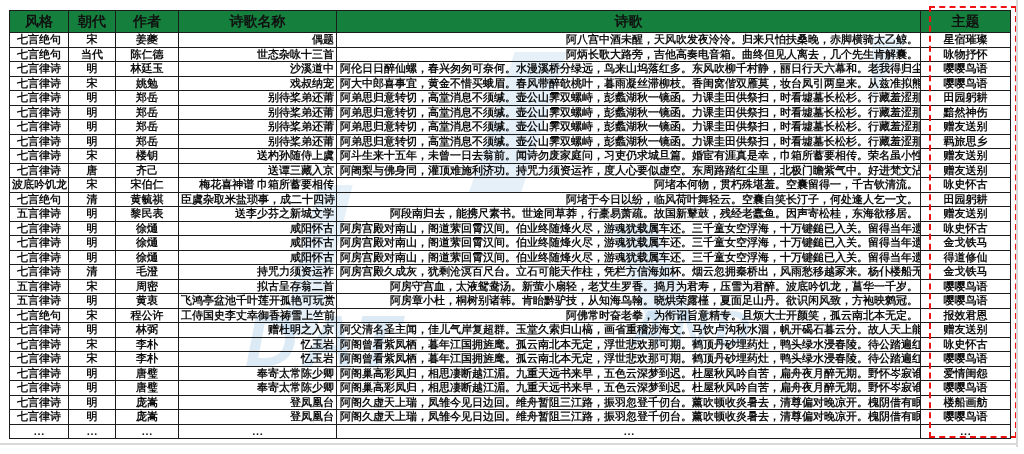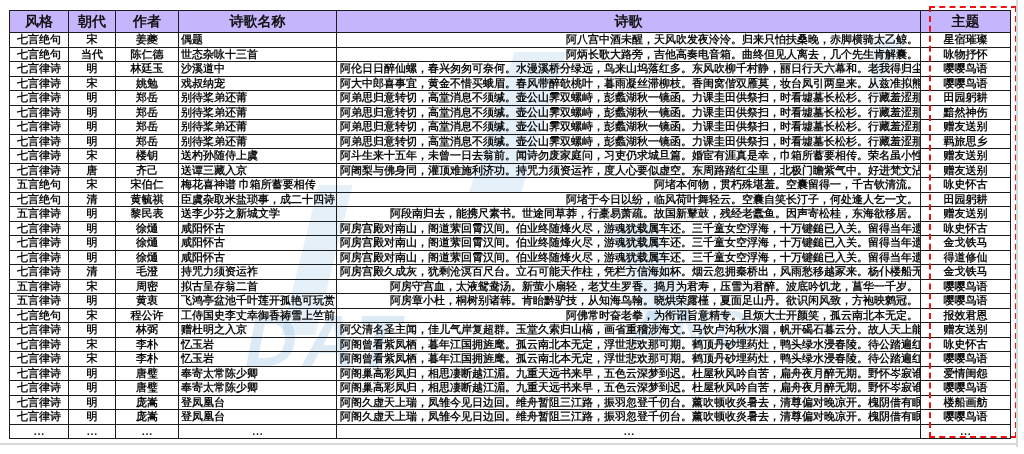--- a/index.html
+++ b/index.html
@@ -15,23 +15,23 @@
   .wm2{left:630px;top:264px;font-size:50px;margin-top:36px;}
   .wm-shape{position:absolute;background:rgba(150,195,232,0.25);pointer-events:none;}
   .s1{left:492px;top:52px;width:52px;height:140px;transform:skewX(-18deg);}
   .s2{left:300px;top:185px;width:34px;height:150px;transform:skewX(-14deg);}
   .s3{left:872px;top:38px;width:0;height:0;background:none;
       border-left:34px solid rgba(150,195,232,0.25);border-bottom:64px solid transparent;}
   .s4{left:628px;top:225px;width:46px;height:95px;transform:skewX(22deg);}
   
   table{position:absolute;left:9px;top:10px;width:1001px;border-collapse:collapse;table-layout:fixed;}
   th,td{border:1px solid #1c1c1c;color:#101010;font-weight:bold;overflow:hidden;white-space:nowrap;}
-  th{font-size:14px;height:21px;text-align:center;padding:0 2px;background:#c4b5fd;}
+  th{font-size:14px;height:21px;text-align:center;padding:0 2px;background:#15803d;}
   td{font-size:11px;height:13.5px;line-height:13px;padding:0 2px;text-align:center;background:transparent;}
-  td.col-title{text-align:left;}
+  td.col-title{text-align:right;}
   td.col-poem{text-align:right;padding-left:3px;}
   td.center{text-align:center;}
   
   .theme-highlight{
     position:absolute;left:929px;top:6px;width:84px;height:428px;
     border:2px dashed #ef1212;pointer-events:none;background:transparent;
   }
   
   .edge-right{position:absolute;left:1016px;top:0;width:2px;height:447px;background:#d9d9d9;}
   .edge-bottom{position:absolute;left:0;top:443px;width:1018px;height:2px;background:#d9d9d9;}
@@ -142,21 +142,21 @@
         </tr>
         <tr>
           <td class="col-style">七言律诗</td>
           <td class="col-dynasty">唐</td>
           <td class="col-author">齐己</td>
           <td class="col-title">送谭三藏入京</td>
           <td class="col-poem">阿阇梨与佛身同，灌顶难施利济功。持咒力须资运祚，度人心要似虚空。东周路踏红尘里，北极门瞻紫气中。好进梵文沾帝泽，</td>
           <td class="col-theme">赠友送别</td>
         </tr>
         <tr>
-          <td class="col-style">五言绝句</td>
+          <td class="col-style">波底吟饥龙</td>
           <td class="col-dynasty">宋</td>
           <td class="col-author">宋伯仁</td>
           <td class="col-title">梅花喜神谱 巾箱所蓄要相传</td>
           <td class="col-poem">阿堵本何物，贯朽殊堪羞。空囊留得一，千古钦清流。</td>
           <td class="col-theme">咏史怀古</td>
         </tr>
         <tr>
           <td class="col-style">七言绝句</td>
           <td class="col-dynasty">清</td>
           <td class="col-author">黄毓祺</td>

